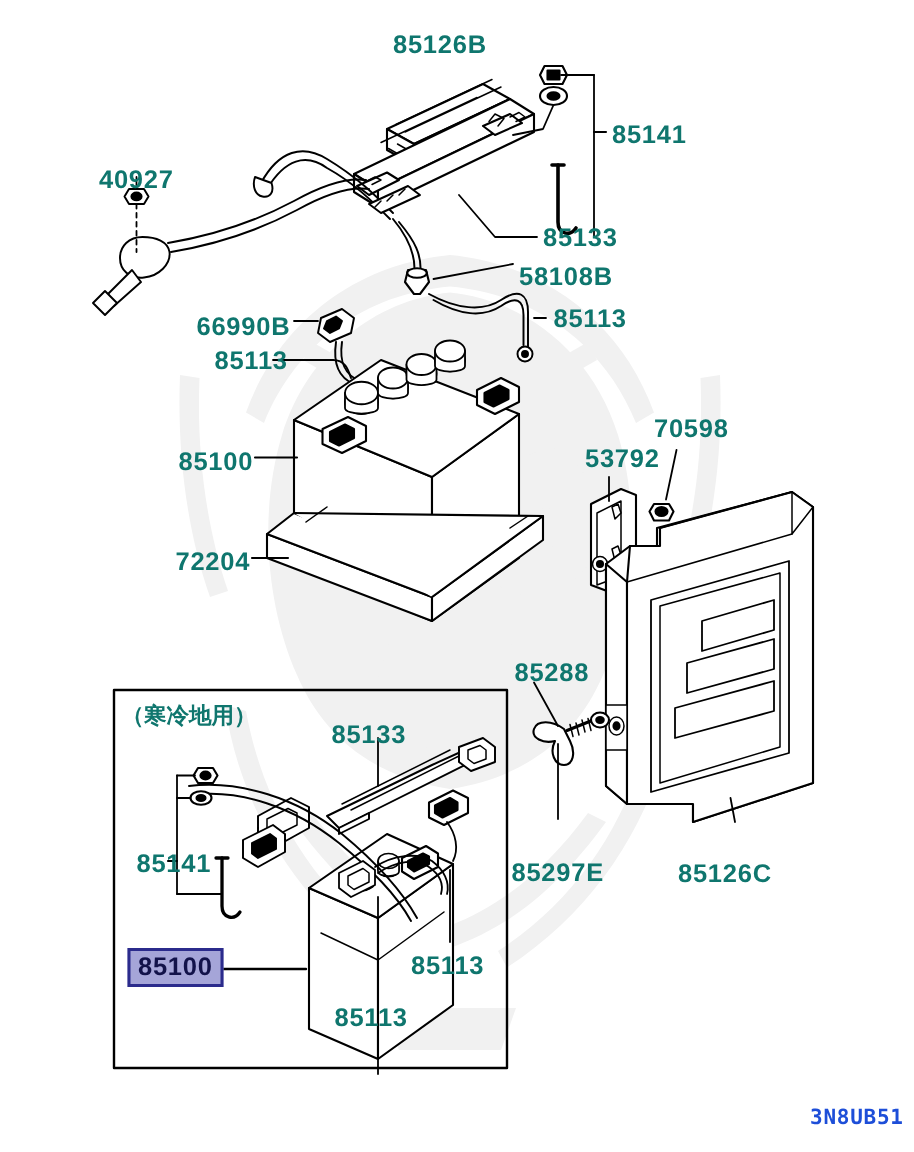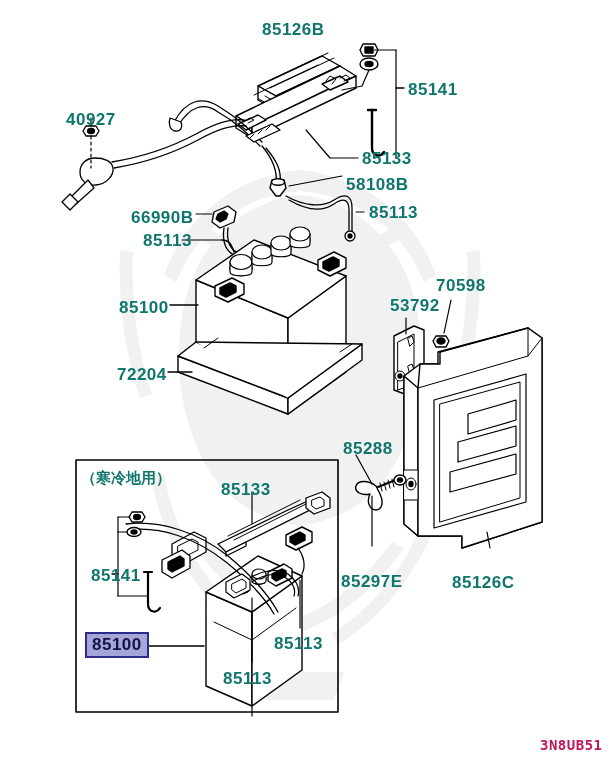--- a/index.html
+++ b/index.html
@@ -43,21 +43,21 @@
     color: #12124a;
     padding: 2px 5px 3px 5px;
     box-sizing: border-box;
   }
   .diagram-code {
     position: absolute;
     font-family: "DejaVu Sans Mono", "Liberation Mono", monospace;
     font-size: 14px;
     font-weight: bold;
     letter-spacing: 0.5px;
-    color: #be185d;
+    color: #1d4ed8;
     white-space: nowrap;
   }
   .wm {
     position: absolute;
     pointer-events: none;
   }
 </style>
 </head>
 <body>
 

